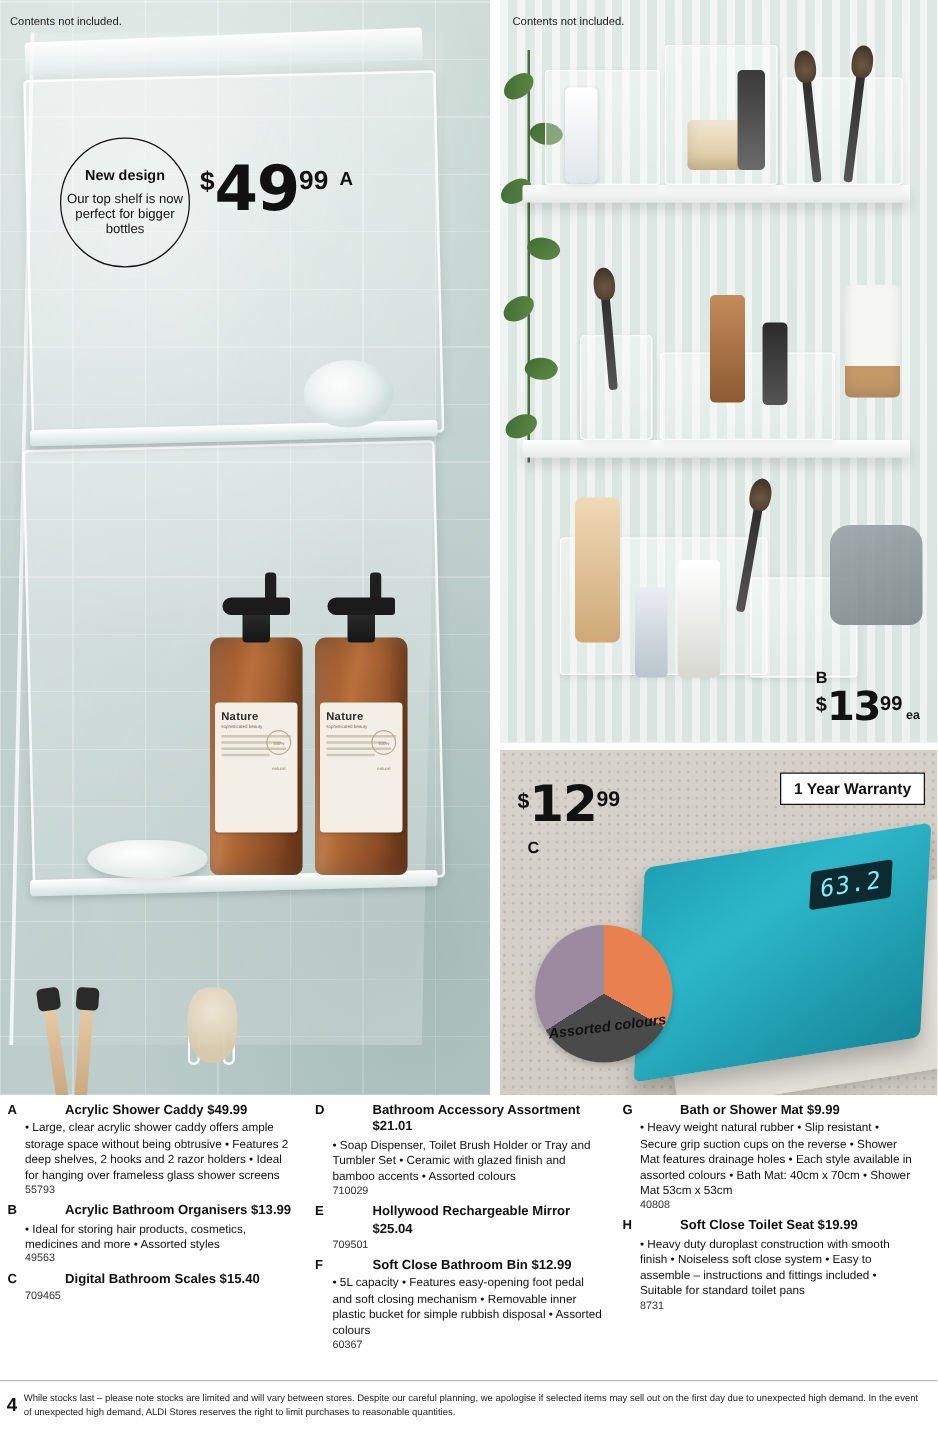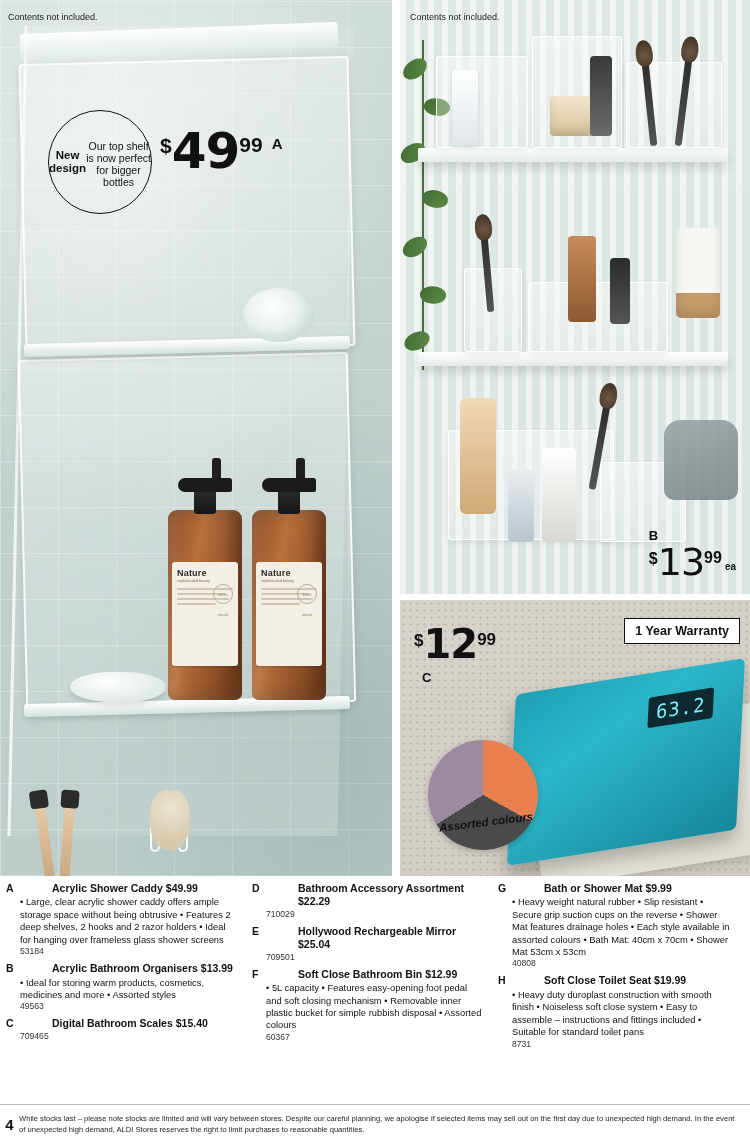--- a/index.html
+++ b/index.html
@@ -132,21 +132,21 @@
     position:absolute; left:150px; top:790px; width:40px; height:60px;
     background:radial-gradient(circle at 50% 30%, #efe6d4, #d8c9ac 70%);
     border-radius:40% 40% 45% 45%;
     opacity:.95;
   }
 
   
   .badge-circle {
     position:absolute; left:48px; top:110px; width:104px; height:104px;
     border-radius:50%; border:1.6px solid #111; background:rgba(255,255,255,.0);
-    display:flex; flex-direction:row; align-items:center; justify-content:center;
+    display:flex; flex-direction:column; align-items:center; justify-content:center;
     text-align:center; line-height:1.15;
   }
   .badge-circle .t1 { font-weight:700; font-size:11.5px; color:#111; }
   .badge-circle .t2 { font-size:10.5px; color:#111; margin-top:4px; }
 
   
   .price-a { position:absolute; left:160px; top:128px; display:flex; align-items:flex-start; }
   .price-a .dollar { font-size:21px; font-weight:700; color:#111; margin-top:6px; }
   .price-a .main { font-size:50px; font-weight:700; color:#111; line-height:.92; letter-spacing:-1px;
     font-family:"DejaVu Sans", sans-serif; }
@@ -259,21 +259,21 @@
   .price-c .dollar { font-size:17px; font-weight:700; color:#111; margin-top:5px; }
   .price-c .main { font-size:40px; font-weight:700; color:#111; line-height:.92;
     font-family:"DejaVu Sans", sans-serif; letter-spacing:-1px;}
   .price-c .cents { font-size:17px; font-weight:700; color:#111; margin-top:4px; }
   .letter-c { position:absolute; left:22px; top:70px; font-size:13px; font-weight:700; color:#111; }
 
   .price-b { position:absolute; right:14px; bottom:14px; text-align:left; }
   .price-b .letter { font-size:13px; font-weight:700; color:#111; margin-bottom:2px; }
   .price-b .row { display:flex; align-items:flex-start; }
   .price-b .dollar { font-size:16px; font-weight:700; color:#111; margin-top:5px; }
-  .price-b .main { font-size:38px; font-weight:400; color:#111; line-height:.92;
+  .price-b .main { font-size:32px; font-weight:700; color:#111; line-height:.92;
     font-family:"DejaVu Sans", sans-serif; letter-spacing:-1px;}
   .price-b .cents { font-size:16px; font-weight:700; color:#111; margin-top:4px; }
   .price-b .ea { font-size:10px; font-weight:700; color:#111; margin:16px 0 0 3px; }
 
   
   .copy {
     position:absolute; left:0; top:882px; width:750px; height:218px;
     padding:0 6px;
     display:flex; gap:0;
   }
@@ -462,45 +462,46 @@
   </div>
 
   <div class="copy">
 
     <div class="col">
       <div class="item">
         <div class="ltr">A</div>
         <div class="body">
           <div class="title">Acrylic Shower Caddy $49.99</div>
           <div class="desc">• Large, clear acrylic shower caddy offers ample storage space without being obtrusive • Features 2 deep shelves, 2 hooks and 2 razor holders • Ideal for hanging over frameless glass shower screens</div>
-          <div class="code">53184</div>
+          <div class="code">55793</div>
         </div>
       </div>
       <div class="item">
         <div class="ltr">B</div>
         <div class="body">
           <div class="title">Acrylic Bathroom Organisers $13.99</div>
-          <div class="desc">• Ideal for storing warm products, cosmetics, medicines and more • Assorted styles</div>
+          <div class="desc">• Ideal for storing hair products, cosmetics, medicines and more • Assorted styles</div>
           <div class="code">49563</div>
         </div>
       </div>
       <div class="item">
         <div class="ltr">C</div>
         <div class="body">
           <div class="title">Digital Bathroom Scales $15.40</div>
           <div class="code">709465</div>
         </div>
       </div>
     </div>
 
     <div class="col">
       <div class="item">
         <div class="ltr">D</div>
         <div class="body">
-          <div class="title">Bathroom Accessory Assortment $22.29</div>
+          <div class="title">Bathroom Accessory Assortment $21.01</div>
+          <div class="desc">• Soap Dispenser, Toilet Brush Holder or Tray and Tumbler Set • Ceramic with glazed finish and bamboo accents • Assorted colours</div>
           <div class="code">710029</div>
         </div>
       </div>
       <div class="item">
         <div class="ltr">E</div>
         <div class="body">
           <div class="title">Hollywood Rechargeable Mirror $25.04</div>
           <div class="code">709501</div>
         </div>
       </div>

